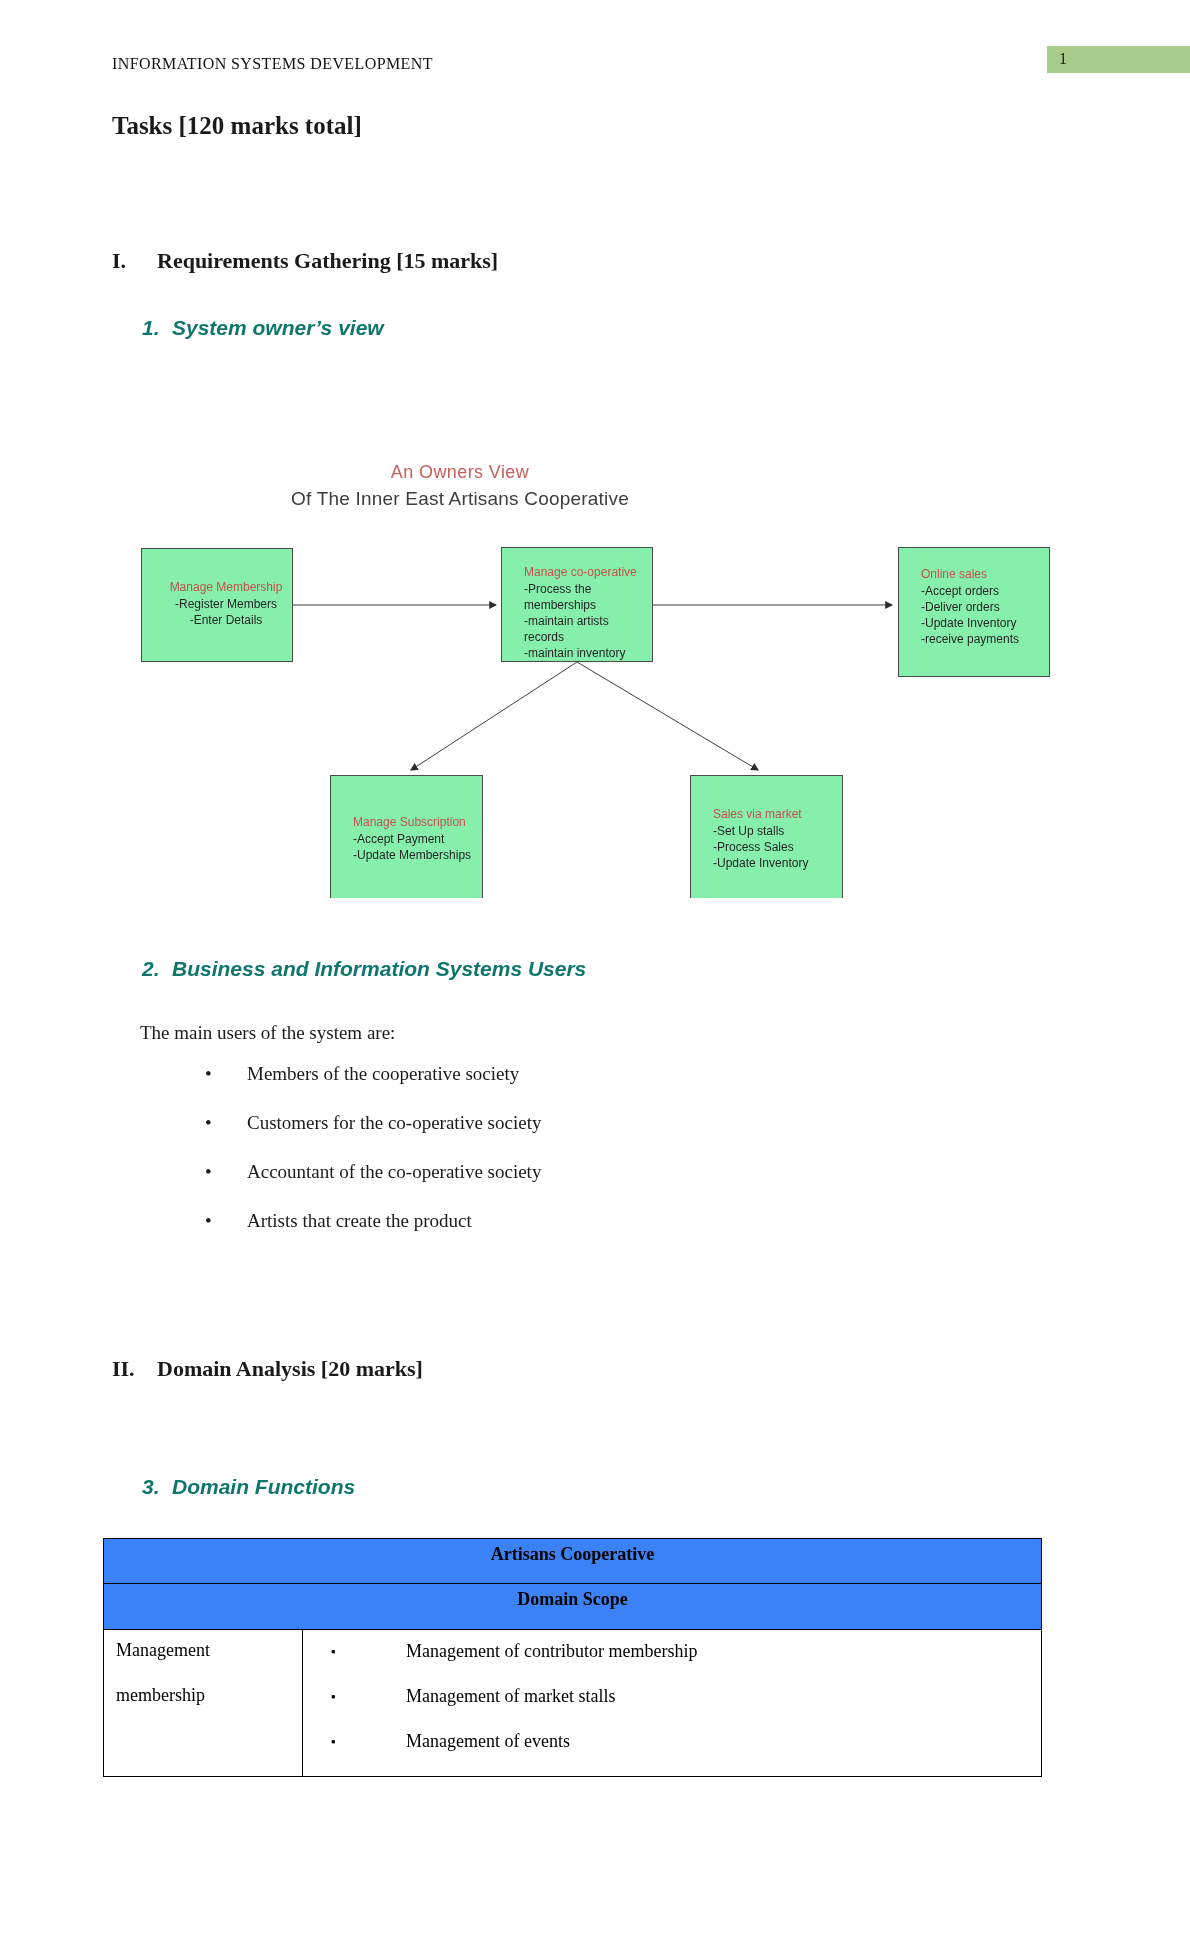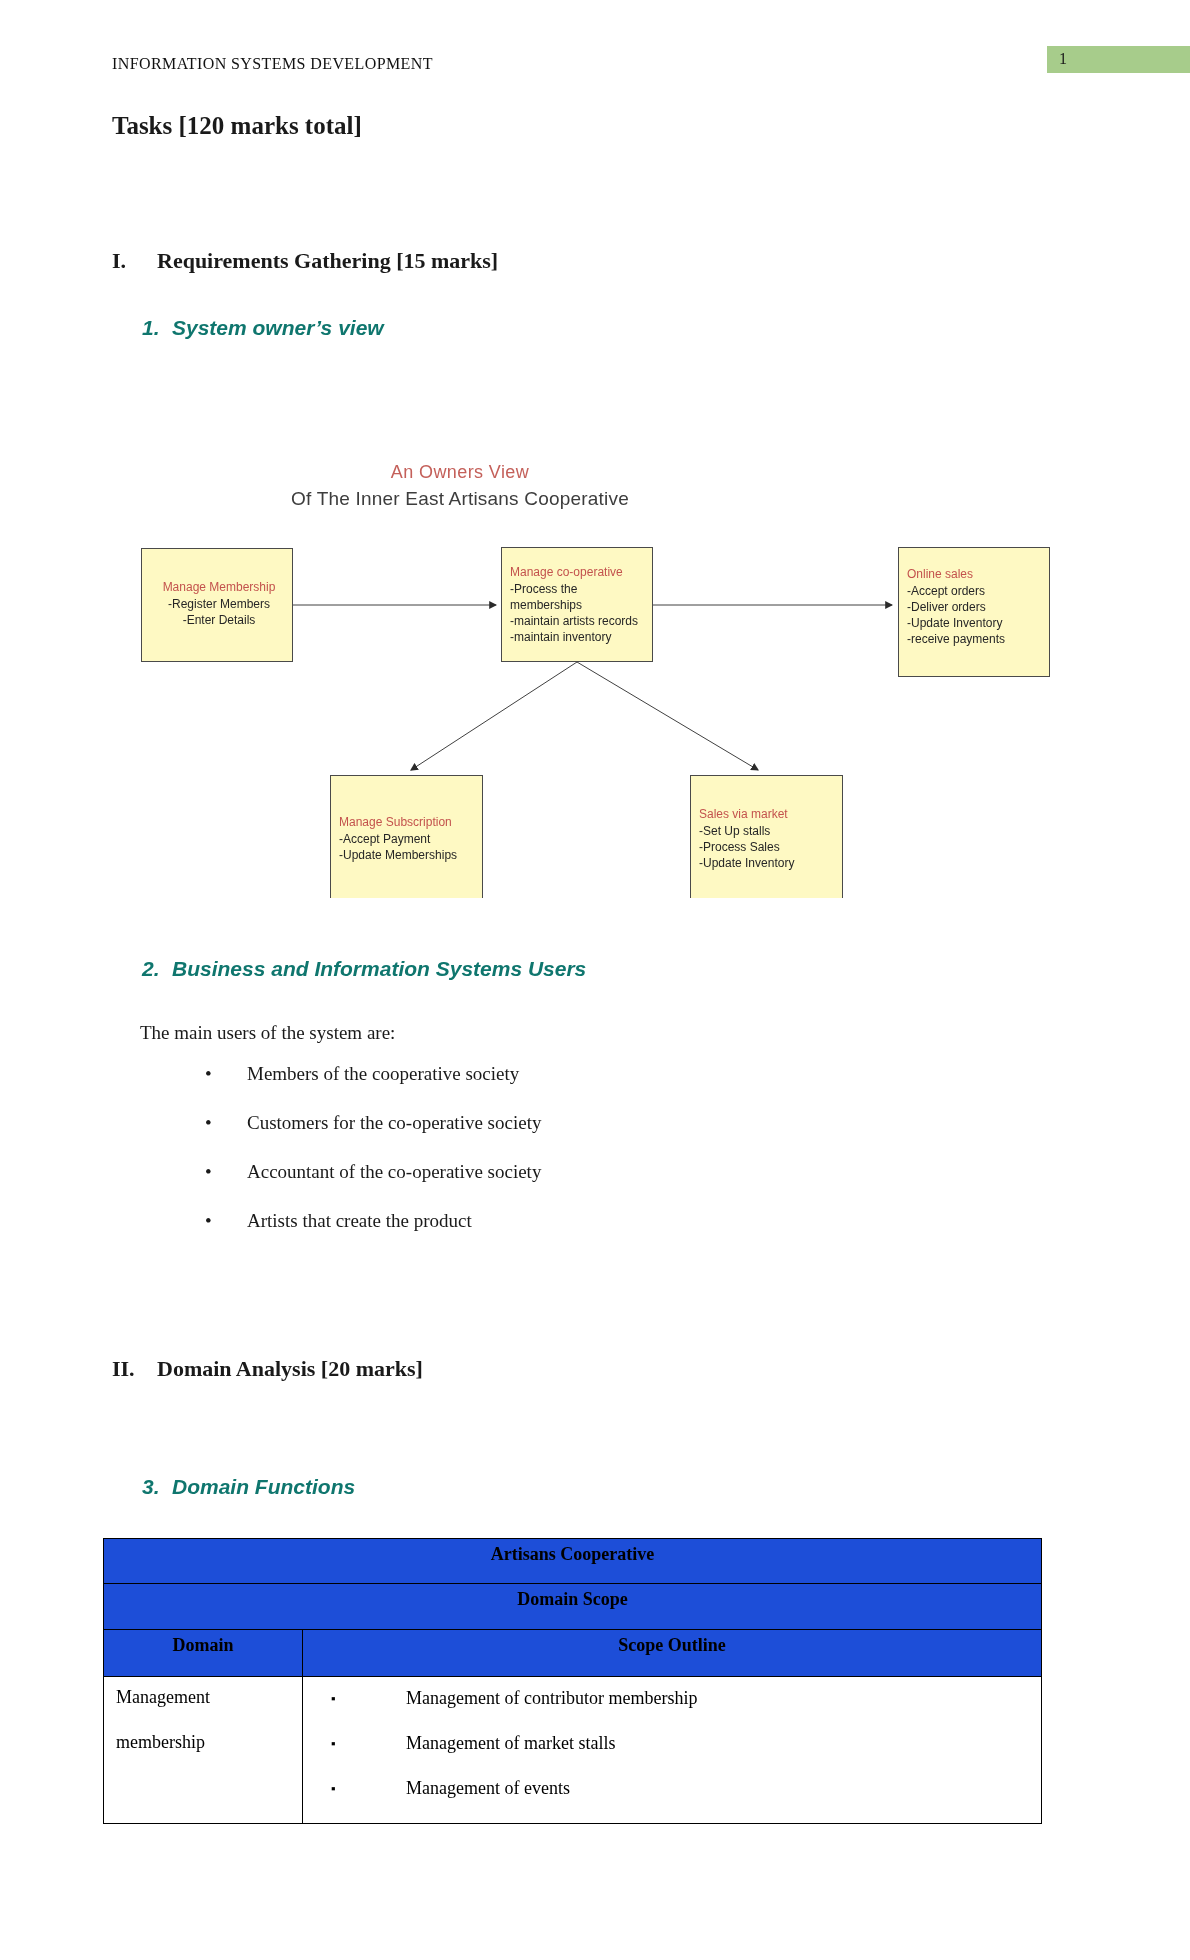--- a/index.html
+++ b/index.html
@@ -16,36 +16,36 @@
   .rn-heading .numeral{display:inline-block;width:45px;}
   .sub-heading{font-family:"Liberation Sans", sans-serif;font-size:21px;font-weight:bold;font-style:italic;color:#0f766e;}
   .sub-heading .num{display:inline-block;width:30px;font-style:italic;}
 
   
   .diagram{width:1190px;height:450px;}
   .dg-titleblock{position:absolute;left:0;top:14px;width:920px;text-align:center;
                  font-family:"Liberation Sans", sans-serif;}
   .dg-title{font-size:18px;letter-spacing:0.4px;color:#c4605a;}
   .dg-subtitle{font-size:19px;letter-spacing:0.2px;color:#3d3d3d;margin-top:5px;}
-  .dg-box{position:absolute;background:#fef9c3;border:1px solid #4a4a4a;
+  .dg-box{position:absolute;background:#86efac;border:1px solid #4a4a4a;
           font-family:"Liberation Sans", sans-serif;font-size:12px;line-height:16px;
-          color:#262626;box-sizing:border-box;padding-left:8px;padding-right:4px;}
+          color:#262626;box-sizing:border-box;padding-left:22px;padding-right:4px;}
   .dg-box .bt{color:#c3524d;margin-bottom:1px;}
   .dg-box.cut{border-bottom:none;}
   svg.connectors{position:absolute;left:0;top:0;pointer-events:none;}
 
   .body-par{font-size:19px;}
   .bullet-list .b-item{display:flex;margin-bottom:27px;font-size:19px;line-height:22px;}
   .bullet-list .dot{display:inline-block;width:42px;font-size:19px;}
 
   
   table.domain-table{border-collapse:collapse;table-layout:fixed;width:938px;
                      font-family:"Liberation Serif", serif;font-size:18px;color:#000;}
   table.domain-table td{border:1px solid #000;vertical-align:top;box-sizing:border-box;}
-  td.hd{background:#1d4ed8;font-weight:bold;text-align:center;padding-top:5px;}
+  td.hd{background:#3b82f6;font-weight:bold;text-align:center;padding-top:5px;}
   td.body-domain{font-weight:normal;padding:10px 10px 8px 12px;}
   td.body-domain .dline2{margin-top:24px;}
   td.body-scope{padding:11px 0 0 28px;}
   .scope-item{display:flex;margin-bottom:24px;line-height:21px;}
   .scope-item .sq{display:inline-block;width:75px;font-size:13px;line-height:21px;}
 </style>
 </head>
 <body>
 
 <div class="page">
@@ -159,24 +159,20 @@
         <col style="width:199px;">
         <col style="width:739px;">
       </colgroup>
     <tbody>
         <tr style="height:45px;">
       <td class="hd" colspan="2">Artisans Cooperative</td>
     </tr>
     <tr style="height:46px;">
       <td class="hd" colspan="2">Domain Scope</td>
     </tr>
-    <tr style="height:47px;">
-      <td class="hd">Domain</td>
-      <td class="hd">Scope Outline</td>
-    </tr>
     <tr style="height:130px;">
       <td class="body-domain">
         <div>Management</div>
         <div class="dline2">membership</div>
       </td>
       <td class="body-scope">
         <div class="scope-item">
           <span class="sq">▪</span>
           <span>Management of contributor membership</span>
         </div>

